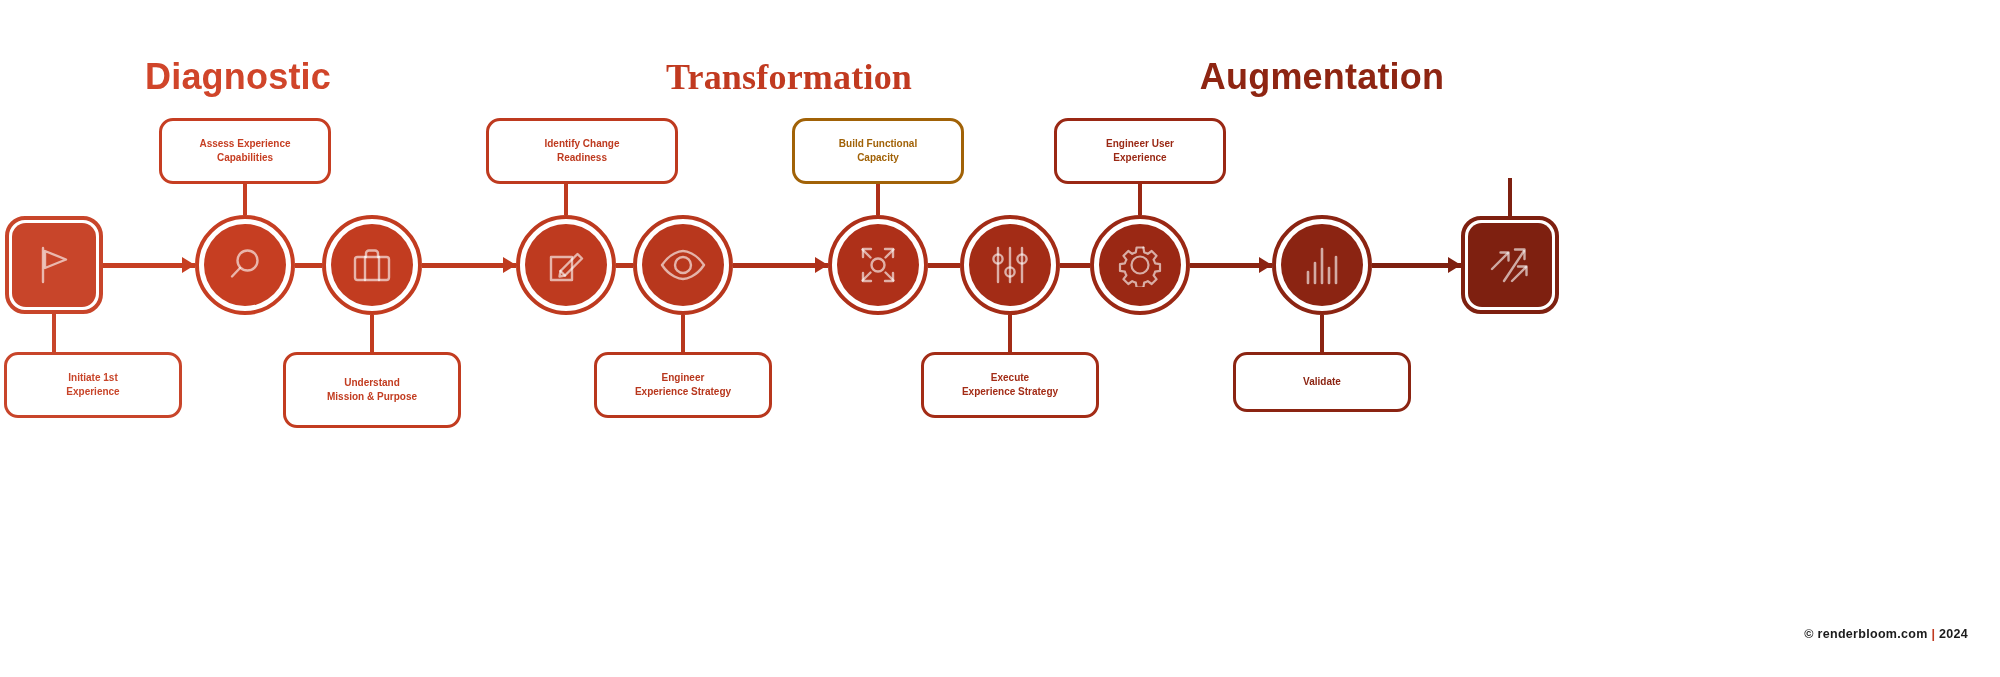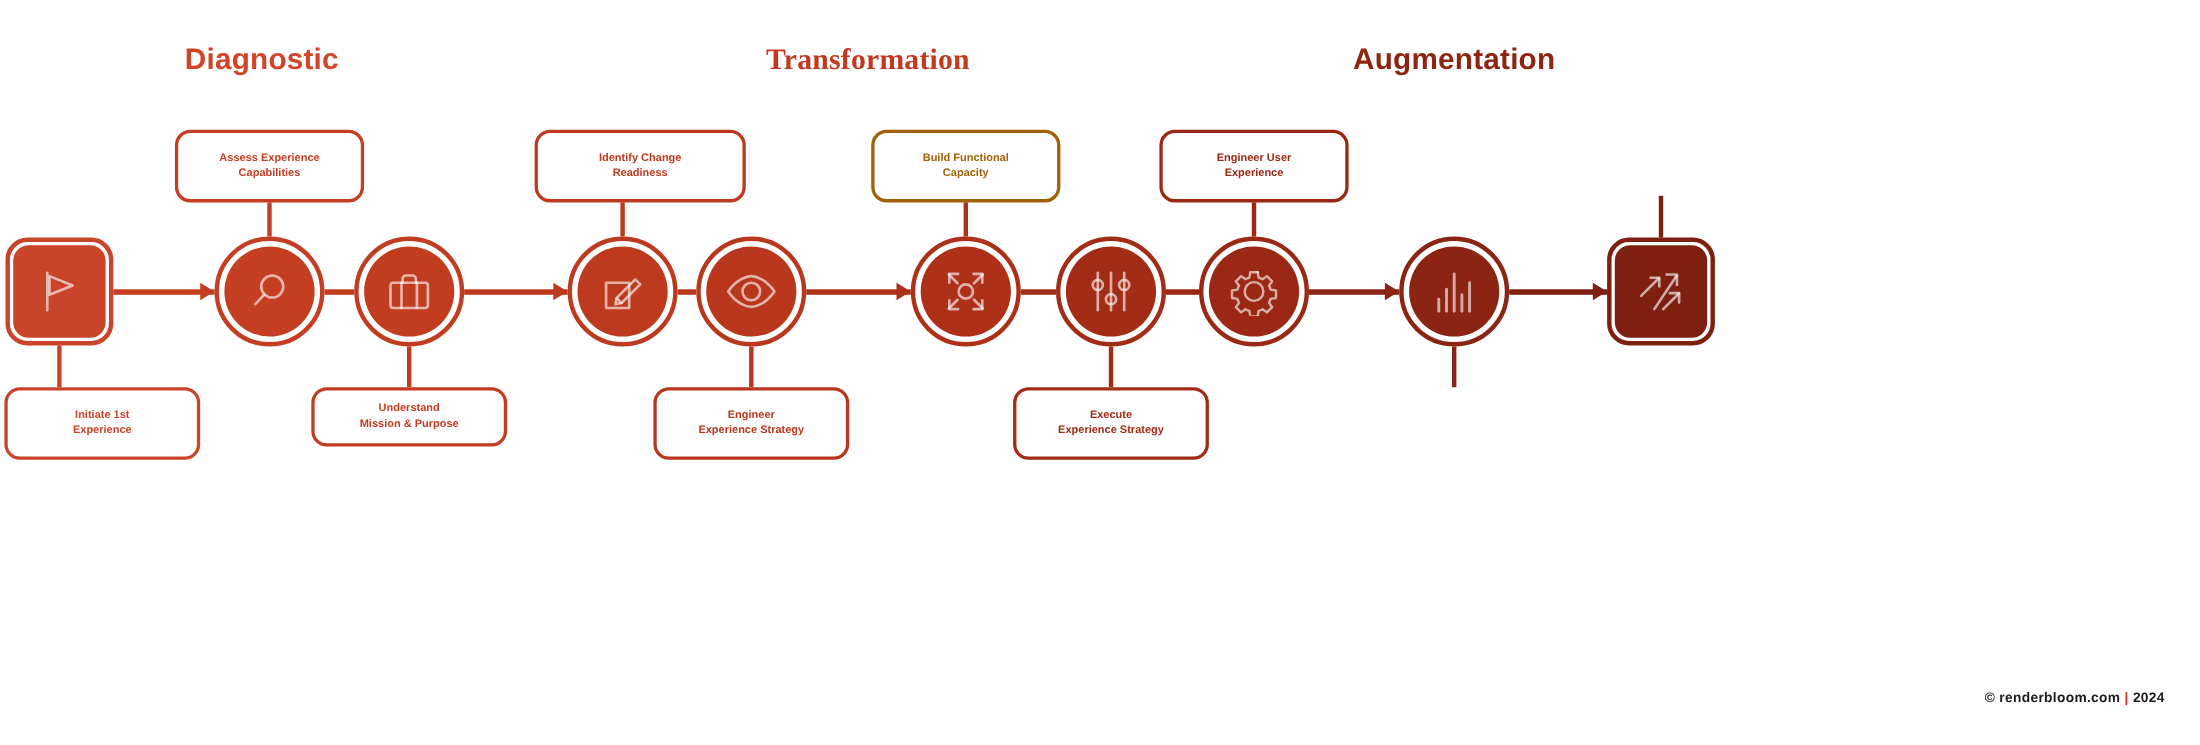--- a/index.html
+++ b/index.html
@@ -12,24 +12,24 @@
     position:relative;
   }
 
   #stage { position:absolute; inset:0; }
 
   
   .phase {
     position:absolute;
     transform:translateX(-50%);
     white-space:nowrap;
-    font-size:27px;
+    font-size:36px;
     font-weight:bold;
     letter-spacing:.2px;
-    top:39px;
+    top:56px;
   }
 
   
   .rail { position:absolute; height:0; }
   .rail .seg {
     position:absolute; top:-2.5px; height:5px;
   }
   .arrowhead {
     position:absolute;
     width:0;height:0;
@@ -169,21 +169,21 @@
       <div style="color: rgba(255, 255, 255, 0.62); position: relative;">
         <svg width="42" height="38" viewBox="0 0 42 38" fill="none" stroke="currentColor" stroke-width="2.4" stroke-linecap="round" stroke-linejoin="round">
           <rect x="4" y="11" width="34" height="23" rx="2.5"></rect>
           <path d="M15 11 V7.5 a3 3 0 0 1 3-3 h6 a3 3 0 0 1 3 3 V11"></path>
           <line x1="14" y1="11" x2="14" y2="34"></line>
           <line x1="28" y1="11" x2="28" y2="34"></line>
         </svg>
       </div>
     </div>
     <div class="stem" style="left: 370px; background: rgb(194, 60, 32); top: 315px; height: 37px;"></div>
-    <div class="labelbox" style="left: 372px; top: 352px; width: 178px; height: 54px; color: rgb(194, 60, 32);">
+    <div class="labelbox" style="left: 372px; top: 352px; width: 178px; height: 76px; color: rgb(194, 60, 32);">
       <div>
         <span>Understand</span>
         <span>Mission &amp; Purpose</span>
       </div>
     </div>
     <div class="node circle" style="left: 566px; top: 265px; width: 82px; height: 82px; background: rgb(190, 58, 31); color: rgb(190, 58, 31);">
       <div class="ring"></div>
       <div style="color: rgba(255, 255, 255, 0.62); position: relative;">
         <svg width="42" height="42" viewBox="0 0 42 42" fill="none" stroke="currentColor" stroke-width="2.4" stroke-linecap="round" stroke-linejoin="round">
           <path d="M6 13 H27 V36 H6 Z"></path>
@@ -281,20 +281,25 @@
         <svg width="38" height="40" viewBox="0 0 38 40" fill="none" stroke="currentColor" stroke-width="2.6" stroke-linecap="round">
           <line x1="5" y1="38" x2="5" y2="27"></line>
           <line x1="12" y1="38" x2="12" y2="18"></line>
           <line x1="19" y1="38" x2="19" y2="4"></line>
           <line x1="26" y1="38" x2="26" y2="23"></line>
           <line x1="33" y1="38" x2="33" y2="12"></line>
         </svg>
       </div>
     </div>
     <div class="stem" style="left: 1320px; background: rgb(139, 36, 18); top: 315px; height: 37px;"></div>
+    <div class="labelbox" style="left: 1322px; top: 352px; width: 178px; height: 60px; color: rgb(139, 36, 18);">
+      <div>
+        <span>Validate</span>
+      </div>
+    </div>
     <div class="node square" style="left: 1510px; top: 265px; width: 84px; height: 84px; background: rgb(126, 32, 16); color: rgb(126, 32, 16);">
       <div class="ring"></div>
       <div style="color: rgba(255, 255, 255, 0.62); position: relative;">
         <svg width="44" height="44" viewBox="0 0 44 44" fill="none" stroke="currentColor" stroke-width="2.4" stroke-linecap="round" stroke-linejoin="round">
           <path d="M4 26 L20 10"></path>
           <path d="M12.5 9.5 H20.5 V17.5"></path>
           <path d="M16 38 L36 8"></path>
           <path d="M27 6.5 H36.5 V16"></path>
           <path d="M24 38 L38 24"></path>
           <path d="M30 23.5 H38.5 V32"></path>

